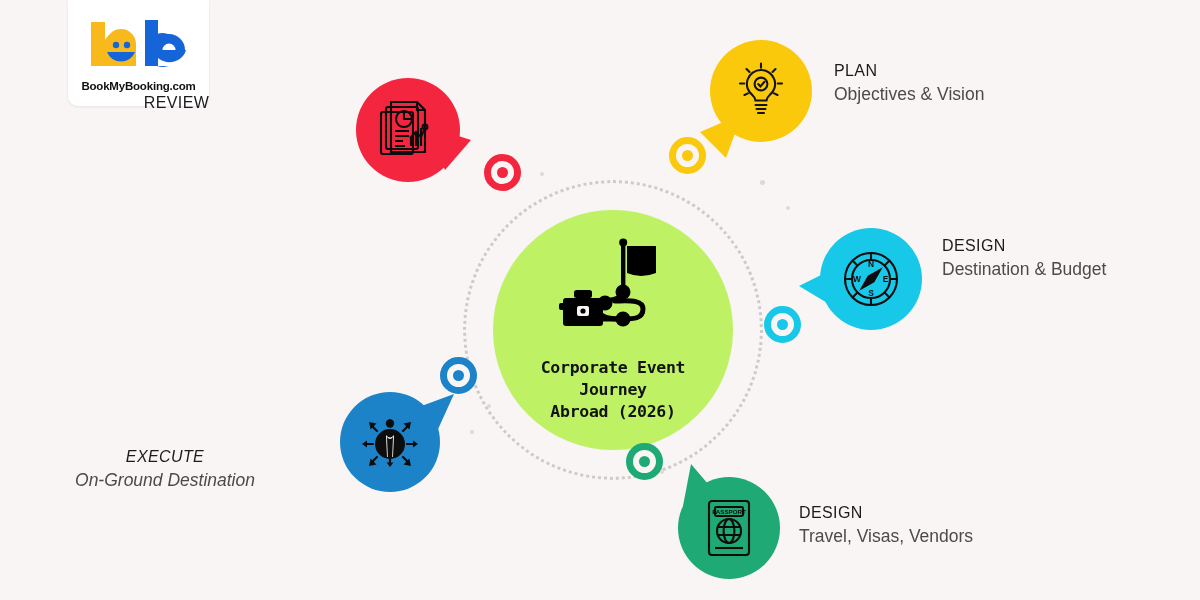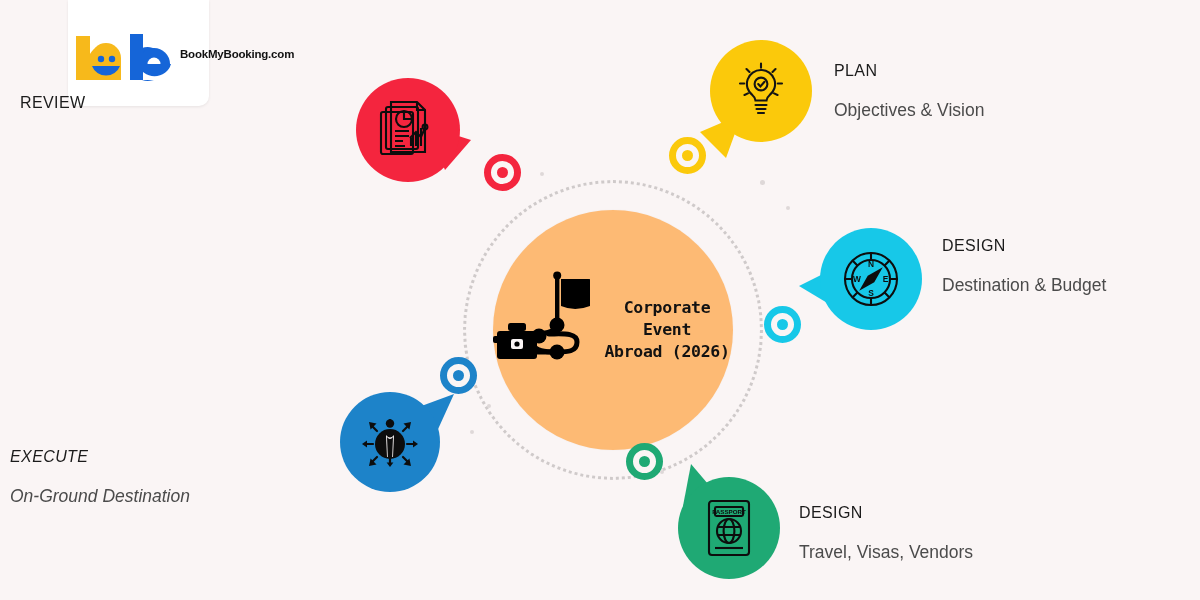--- a/index.html
+++ b/index.html
@@ -9,38 +9,38 @@
     font-family:"Liberation Sans", sans-serif;
     overflow:hidden;
   }
   #stage{position:relative;width:1200px;height:600px;}
 
   
   #logo{
     position:absolute;left:68px;top:0px;width:141px;height:106px;
     background:#ffffff;border-radius:0 0 10px 10px;
     box-shadow:0 1px 3px rgba(0,0,0,.08);
-    display:flex;align-items:center;justify-content:flex-start;
+    display:flex;flex-direction:column;align-items:center;justify-content:flex-start;
   }
   #logo .mark{margin-top:14px;}
   #logo .wordmark{
     font-size:11.5px;font-weight:bold;color:#111;letter-spacing:-.2px;margin-top:2px;
   }
 
   
   #dotted{
     position:absolute;left:463px;top:180px;width:300px;height:300px;
     border-radius:50%;
     border:3px dotted #cfcaca;
     box-sizing:border-box;
   }
   #hub{
     position:absolute;left:493px;top:210px;width:240px;height:240px;
-    border-radius:50%;background:#fdba74;
-    display:flex;flex-direction:row;align-items:center;justify-content:center;
+    border-radius:50%;background:#bef264;
+    display:flex;flex-direction:column;align-items:center;justify-content:center;
     box-shadow:0 0 0 1px rgba(0,0,0,.012);
   }
   #hub .hub-icon{margin-bottom:16px;}
   #hub .hub-title{
     font-family:"DejaVu Sans Mono", monospace;
     font-weight:bold;font-size:16.5px;line-height:1.35;
     color:#121212;text-align:center;letter-spacing:-.3px;
   }
 
   
@@ -58,24 +58,24 @@
   }
   .ring .dot{border-radius:50%;width:50%;height:50%;}
 
   
   .label{position:absolute;}
   .label .title{
     font-size:16px;color:#1b1b1b;letter-spacing:.4px;line-height:1.05;
     white-space:nowrap;
   }
   .label .sub{
-    font-size:17.5px;color:#4b4b4b;margin-top:20px;line-height:1.15;
+    font-size:17.5px;color:#4b4b4b;margin-top:4px;line-height:1.15;
     white-space:nowrap;
   }
-  .label.right-align{text-align:left;}
+  .label.right-align{text-align:center;}
   .label.left-align{text-align:left;}
 
   
   .speck{position:absolute;border-radius:50%;background:#ded8d8;}
 </style>
 </head>
 <body>
 
 <div id="stage">
 
@@ -130,20 +130,21 @@
 
         <rect x="4" y="61" width="40" height="28" rx="3" fill="#000"></rect>
         <rect x="15" y="53" width="18" height="8" rx="2.5" fill="#000"></rect>
         <rect x="0" y="66" width="48" height="7" rx="2" fill="#000"></rect>
         <rect x="18" y="69" width="12" height="10" rx="2" fill="#faf5f5"></rect>
         <circle cx="24" cy="74" r="2.6" fill="#000"></circle>
       </svg>
     </div>
     <div class="hub-title">
       <div>Corporate Event</div>
+      <div>Journey</div>
       <div>Abroad (2026)</div>
     </div>
   </div>
 
   <div class="node">
 
     <svg style="position:absolute;left:425px;top:118px;" width="70" height="70" viewBox="0 0 70 70">
       <path d="M2 8 L46 22 L20 52 Z" fill="#F4253E"></path>
     </svg>
     <div class="bubble" style="left:356px;top:78px;width:104px;height:104px;background:#F4253E;">

